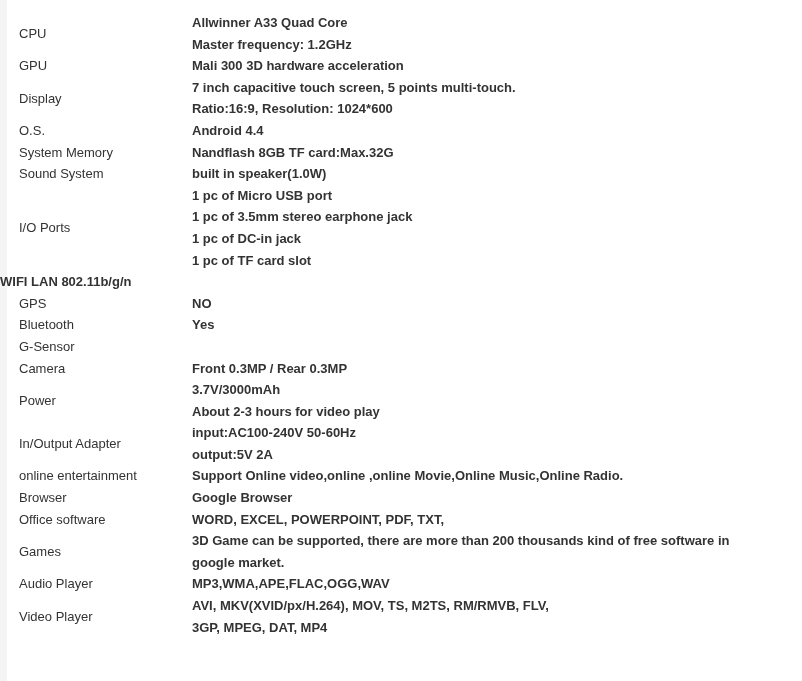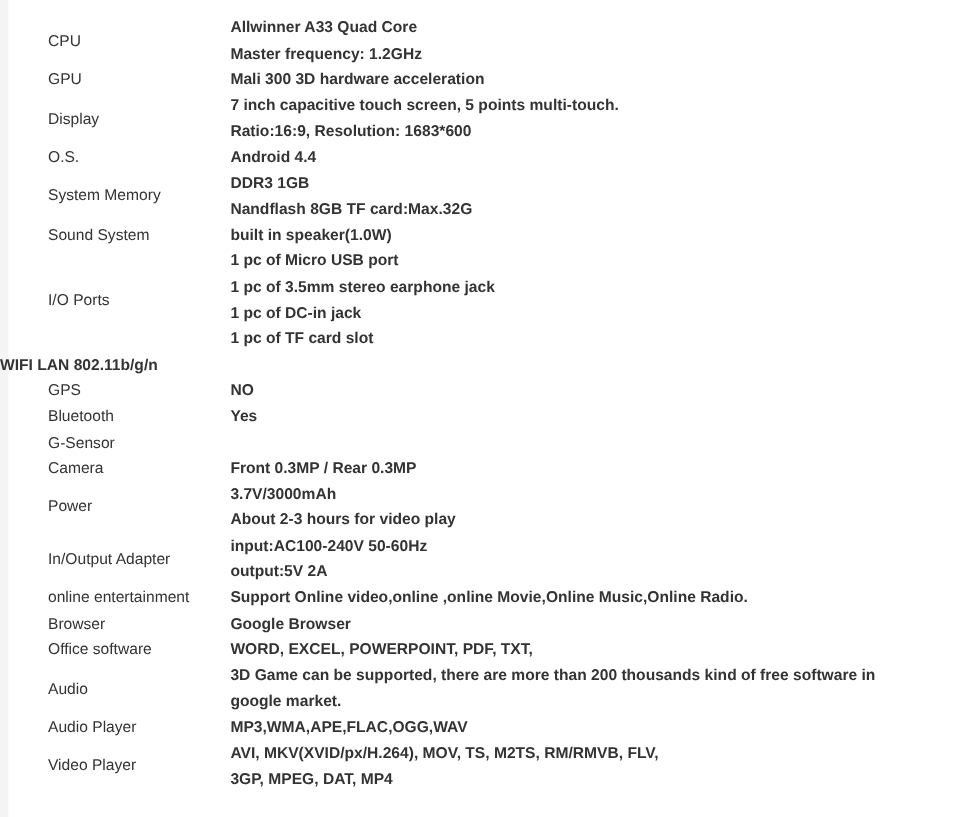--- a/index.html
+++ b/index.html
@@ -31,21 +31,21 @@
     top: 12px;
     width: 802px;
   }
   .spec-row {
     display: flex;
     align-items: stretch;
   }
   .spec-label-cell {
     width: 192px;
     min-width: 192px;
-    padding-left: 40px;
+    padding-left: 19px;
     box-sizing: border-box;
     display: flex;
     align-items: center;
   }
   .spec-label {
     line-height: 21.6px;
     white-space: nowrap;
   }
   .spec-value-cell {
     width: 565px;
@@ -79,37 +79,36 @@
         <div class="spec-value-cell">
           <div class="spec-value-line">Mali 300 3D hardware acceleration</div>
         </div>
       </div>
       <div class="spec-row">
         <div class="spec-label-cell">
           <div class="spec-label">Display</div>
         </div>
         <div class="spec-value-cell">
           <div class="spec-value-line">7 inch capacitive touch screen, 5 points multi-touch.</div>
-          <div class="spec-value-line">Ratio:16:9, Resolution: 1683*600</div>
+          <div class="spec-value-line">Ratio:16:9, Resolution: 1024*600</div>
         </div>
       </div>
       <div class="spec-row">
         <div class="spec-label-cell">
           <div class="spec-label">O.S.</div>
         </div>
         <div class="spec-value-cell">
           <div class="spec-value-line">Android 4.4</div>
         </div>
       </div>
       <div class="spec-row">
         <div class="spec-label-cell">
           <div class="spec-label">System Memory</div>
         </div>
         <div class="spec-value-cell">
-          <div class="spec-value-line">DDR3 1GB</div>
           <div class="spec-value-line">Nandflash 8GB TF card:Max.32G</div>
         </div>
       </div>
       <div class="spec-row">
         <div class="spec-label-cell">
           <div class="spec-label">Sound System</div>
         </div>
         <div class="spec-value-cell">
           <div class="spec-value-line">built in speaker(1.0W)</div>
         </div>
@@ -196,21 +195,21 @@
       <div class="spec-row">
         <div class="spec-label-cell">
           <div class="spec-label">Office software</div>
         </div>
         <div class="spec-value-cell">
           <div class="spec-value-line">WORD, EXCEL, POWERPOINT, PDF, TXT,</div>
         </div>
       </div>
       <div class="spec-row">
         <div class="spec-label-cell">
-          <div class="spec-label">Audio</div>
+          <div class="spec-label">Games</div>
         </div>
         <div class="spec-value-cell">
           <div class="spec-value-line">3D Game can be supported, there are more than 200 thousands kind of free software in google market.</div>
         </div>
       </div>
       <div class="spec-row">
         <div class="spec-label-cell">
           <div class="spec-label">Audio Player</div>
         </div>
         <div class="spec-value-cell">

